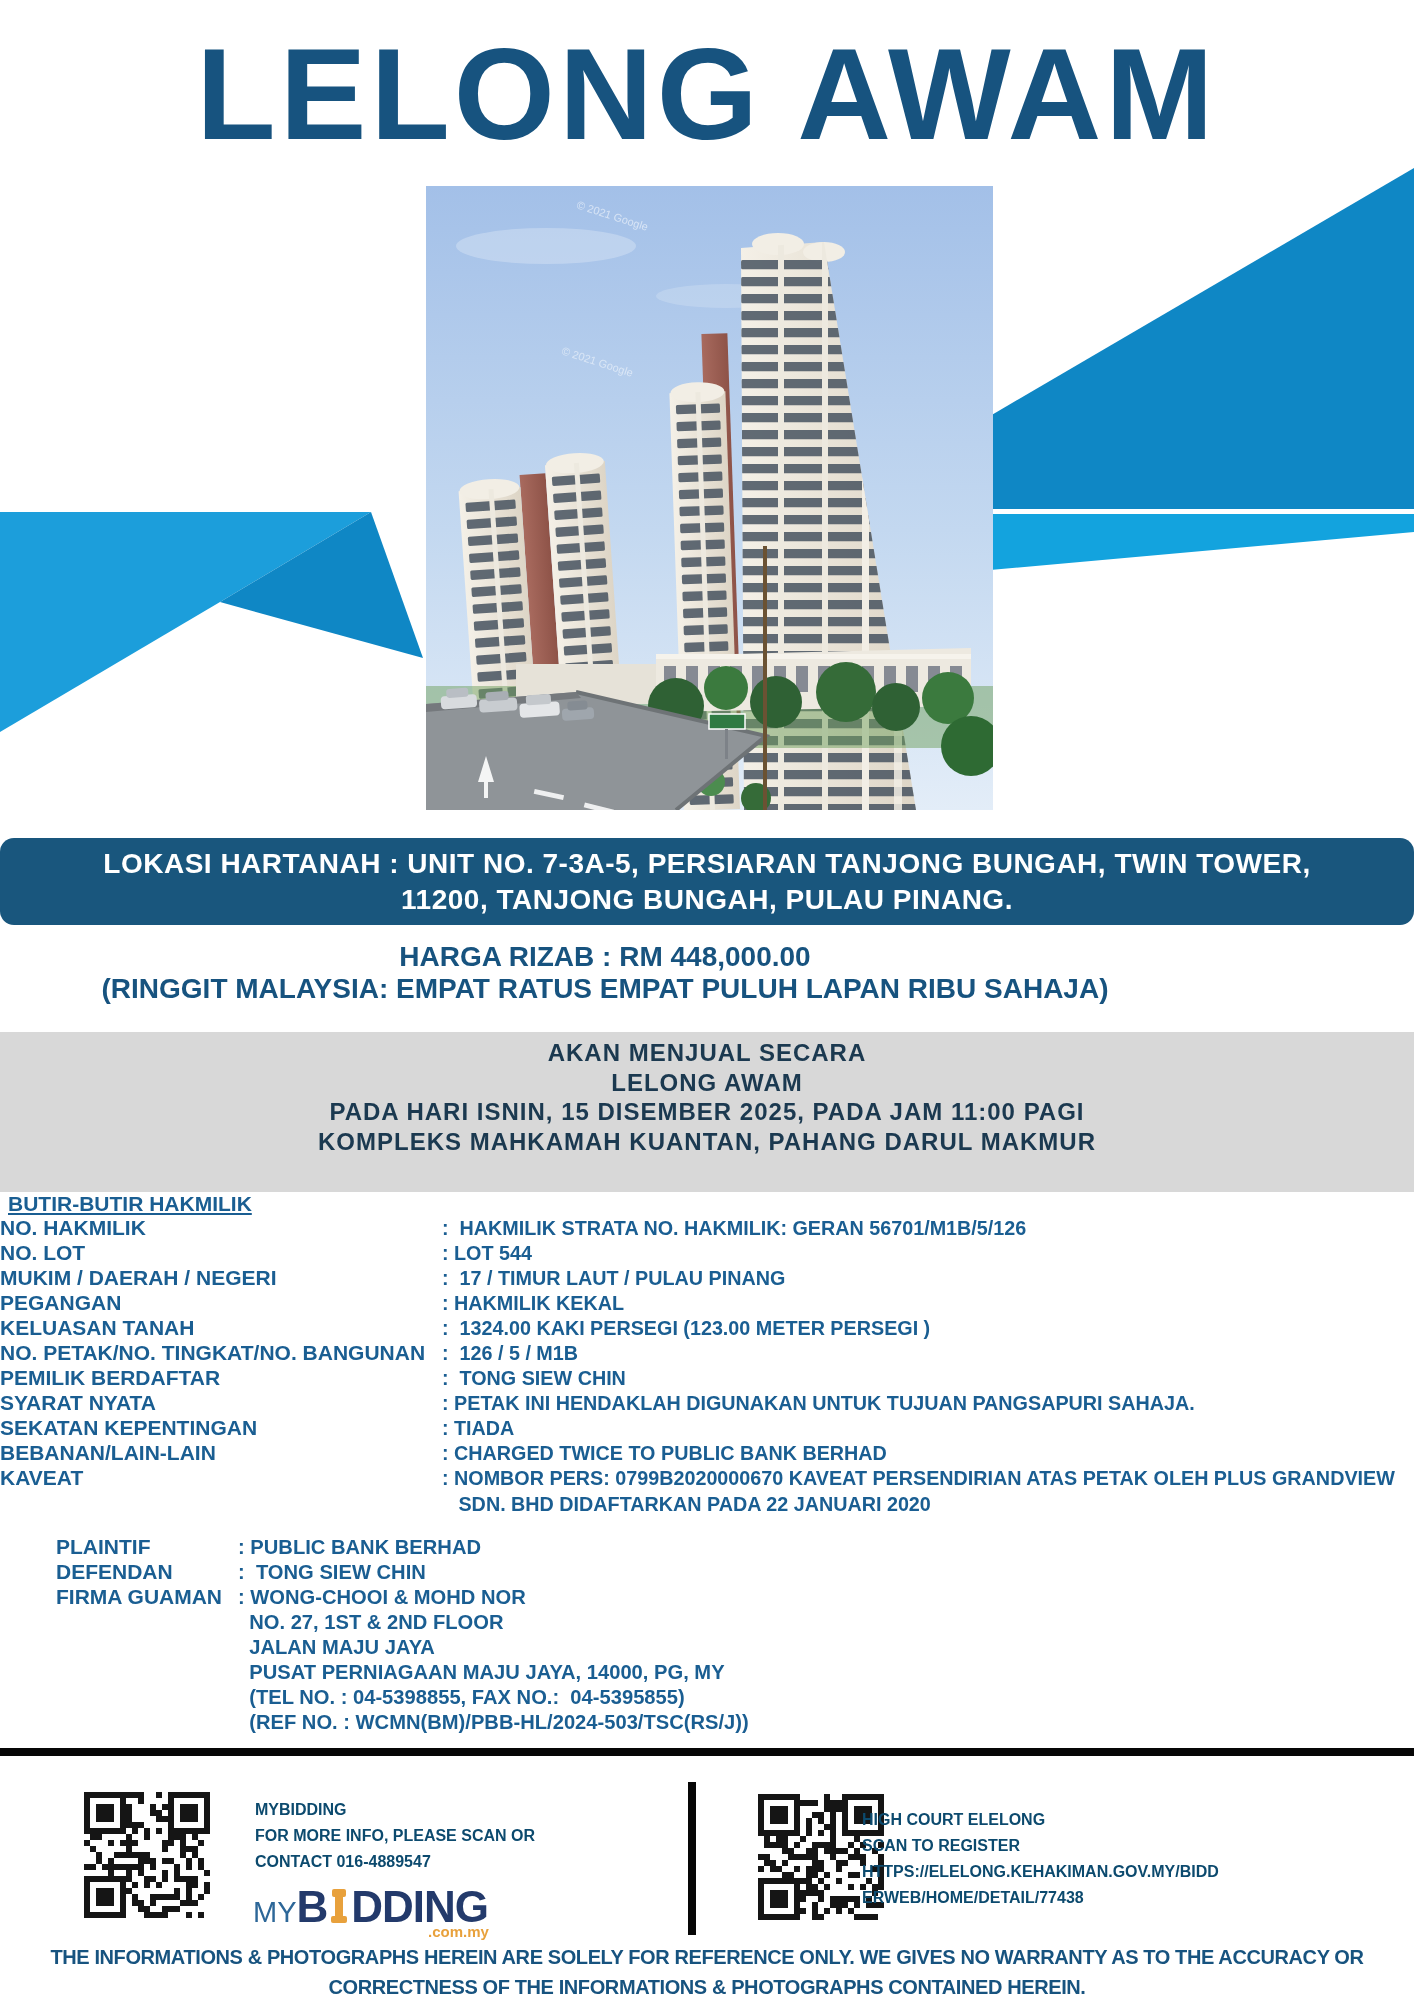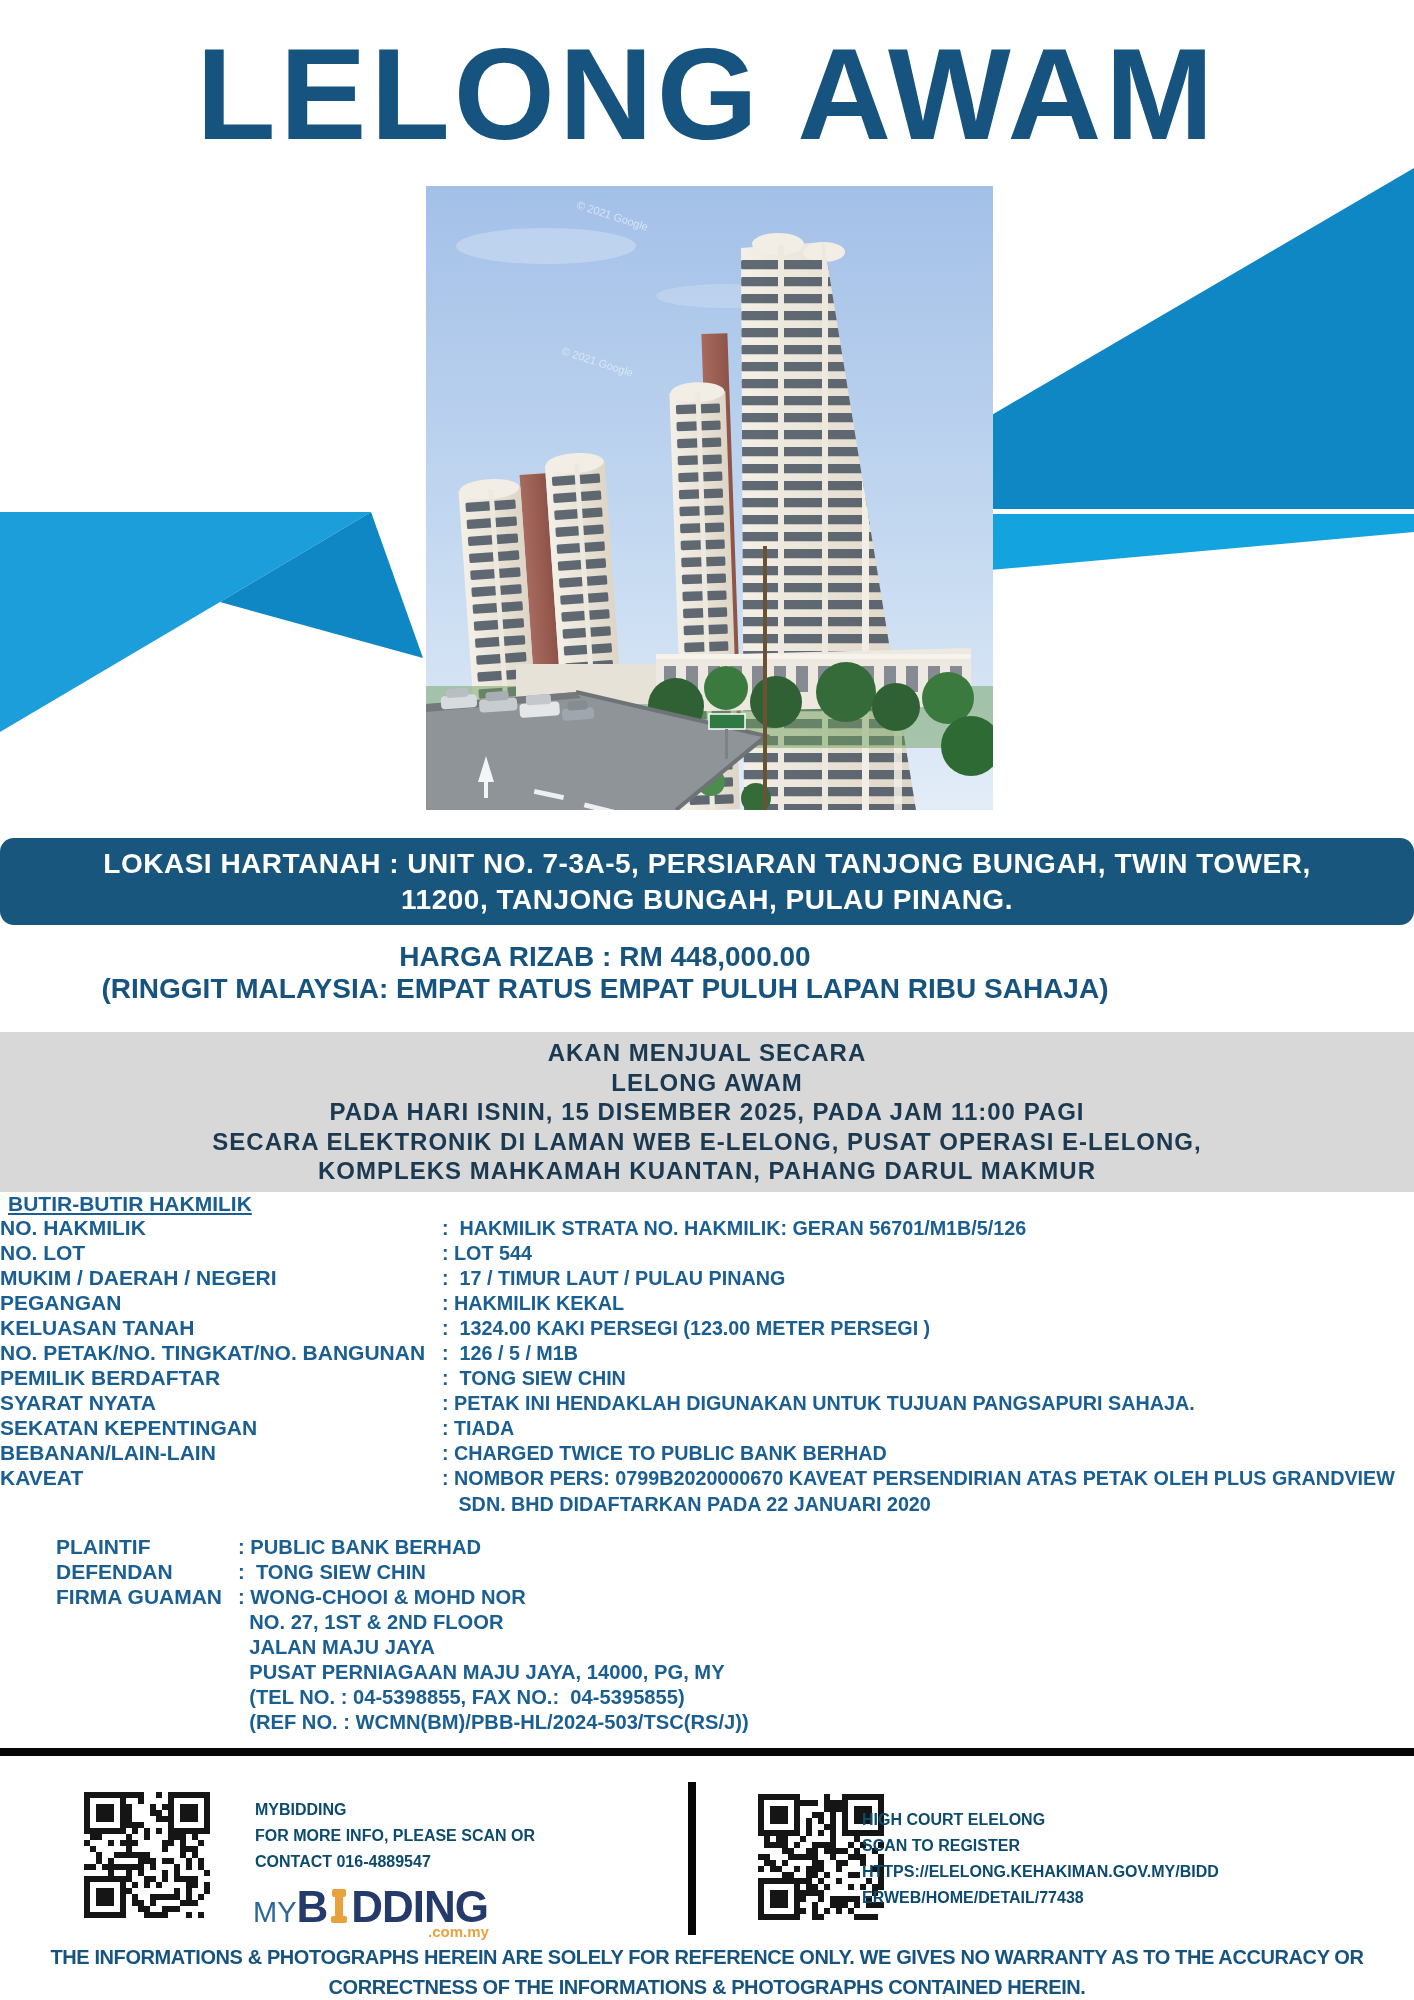--- a/index.html
+++ b/index.html
@@ -324,21 +324,20 @@
 
   <div id="harga" class="abs">
     <div>HARGA RIZAB :  RM 448,000.00</div>
     <div>(RINGGIT MALAYSIA: EMPAT RATUS EMPAT PULUH LAPAN RIBU SAHAJA)</div>
   </div>
 
   <div id="notice" class="abs">
     <div>AKAN MENJUAL SECARA</div>
     <div>LELONG AWAM</div>
     <div>PADA HARI ISNIN, 15 DISEMBER 2025, PADA JAM 11:00 PAGI</div>
-    <div>SECARA ELEKTRONIK DI LAMAN WEB E-LELONG, PUSAT OPERASI E-LELONG,</div>
     <div>KOMPLEKS MAHKAMAH KUANTAN, PAHANG DARUL MAKMUR</div>
   </div>
 
   <div id="butir-head" class="abs">BUTIR-BUTIR HAKMILIK</div>
   <div id="butir" class="abs">
       <div class="brow">
       <span class="lbl">NO. HAKMILIK</span>
       <span class="val">:  HAKMILIK STRATA NO. HAKMILIK: GERAN 56701/M1B/5/126</span>
     </div>
       <div class="brow">

